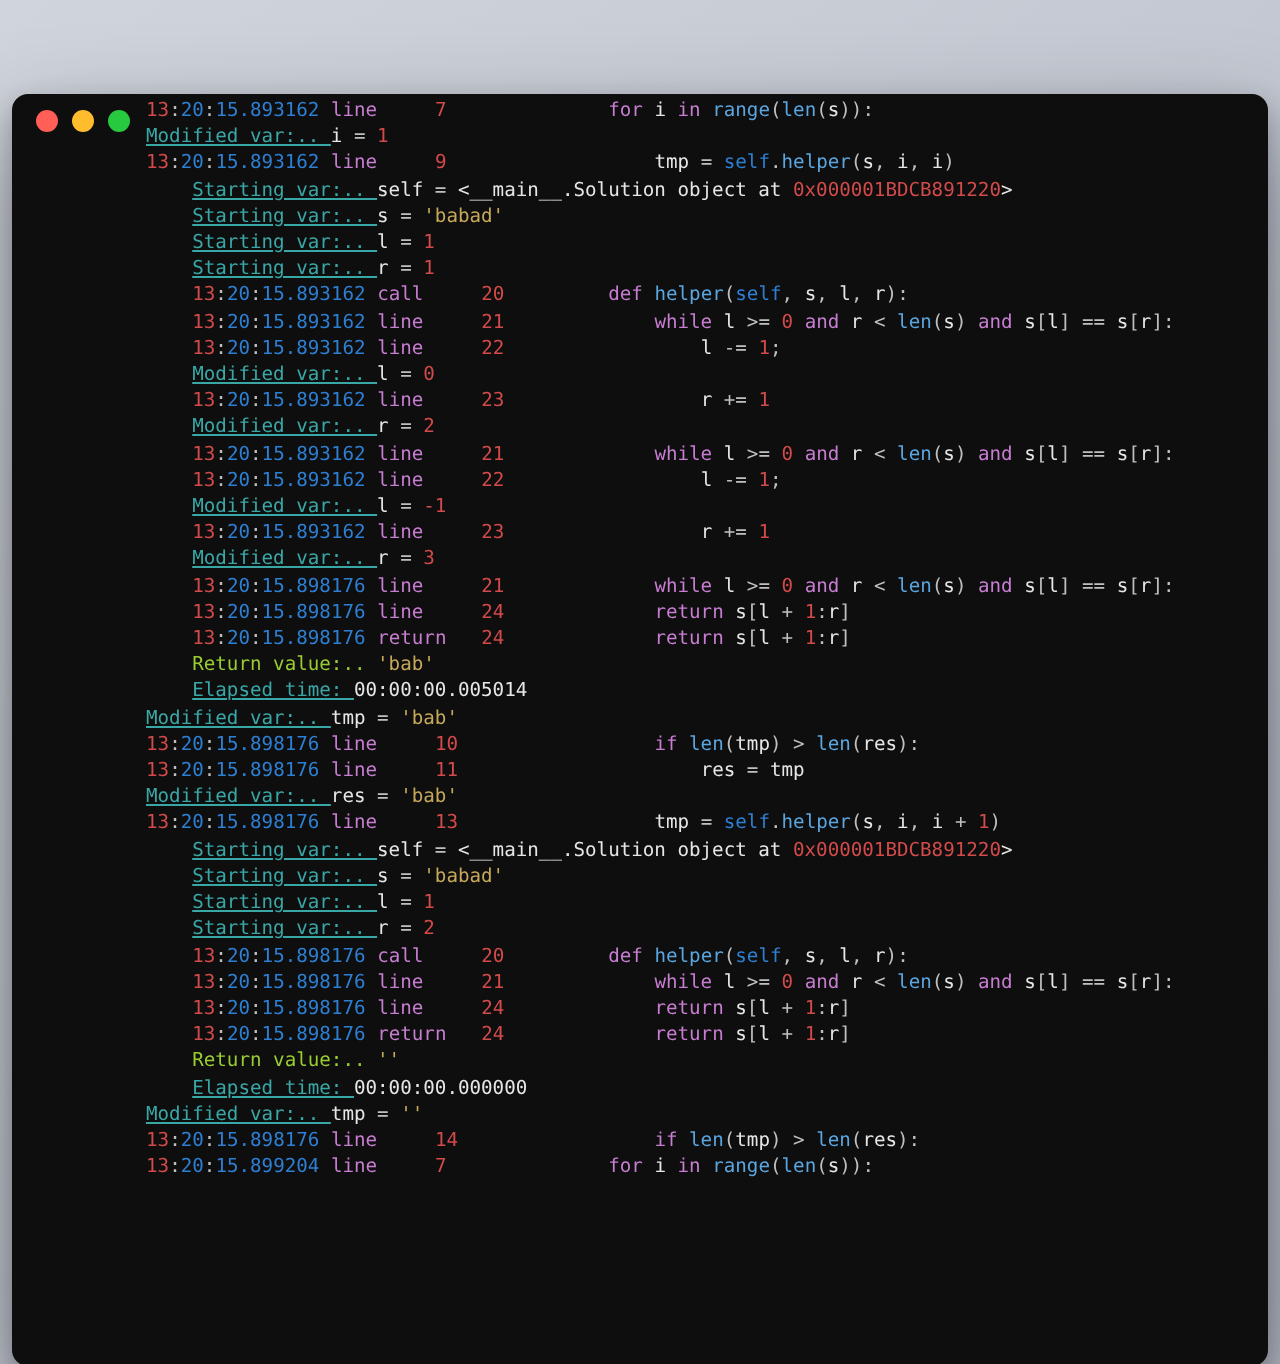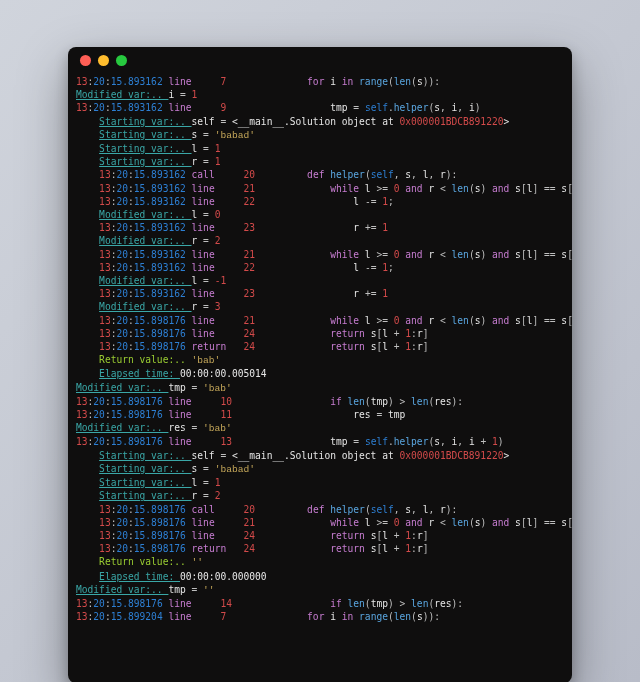--- a/index.html
+++ b/index.html
@@ -5,28 +5,28 @@
   * { margin: 0; padding: 0; box-sizing: border-box; }
   html, body { width: 640px; height: 682px; }
   body {
     background: linear-gradient(135deg, #d0d4dc 0%, #b8bcc8 100%);
     display: flex;
     align-items: center;
     justify-content: center;
     font-family: Menlo, Consolas, "DejaVu Sans Mono", monospace;
   }
   .terminal {
-    width: 504px;
+    width: 628px;
     height: 636px;
     background: #0f0e0e;
     border-radius: 8px;
     box-shadow: 0 20px 50px rgba(0,0,0,0.35), 0 6px 14px rgba(0,0,0,0.25);
     overflow: hidden;
     display: flex;
-    flex-direction: column;
+    flex-direction: row;
     margin-top: 48px;
   }
   .titlebar {
     height: 26px;
     display: flex;
     align-items: center;
     padding-left: 12px;
     gap: 7px;
     flex: 0 0 auto;
   }
@@ -47,21 +47,21 @@
   .ts-m  { color: #2d7fd3; }    
   .ts-s  { color: #2d7fd3; }    
   .ts-c  { color: #bfbfbf; }    
   .purp  { color: #c77dd1; }
   .cyan  { color: #3aa7a7; text-decoration: underline; }    
   .lime  { color: #9acd32; }    
   .num   { color: #d24a4a; }    
   .kw    { color: #c77dd1; }    
   .fn    { color: #5aa6e0; }    
   .builtin{ color: #2d7fd3; }   
-  .str   { color: #c6a85a; font-family: Liberation Mono, monospace; }    
+  .str   { color: #c6a85a; }    
   .op    { color: #bfbfbf; }
   .wht   { color: #e6e6e6; }
   .line { display: block; }
 </style>
 </head>
 <body>
 
 <div class="terminal">
   <div class="titlebar">
     <span class="dot red"></span>

